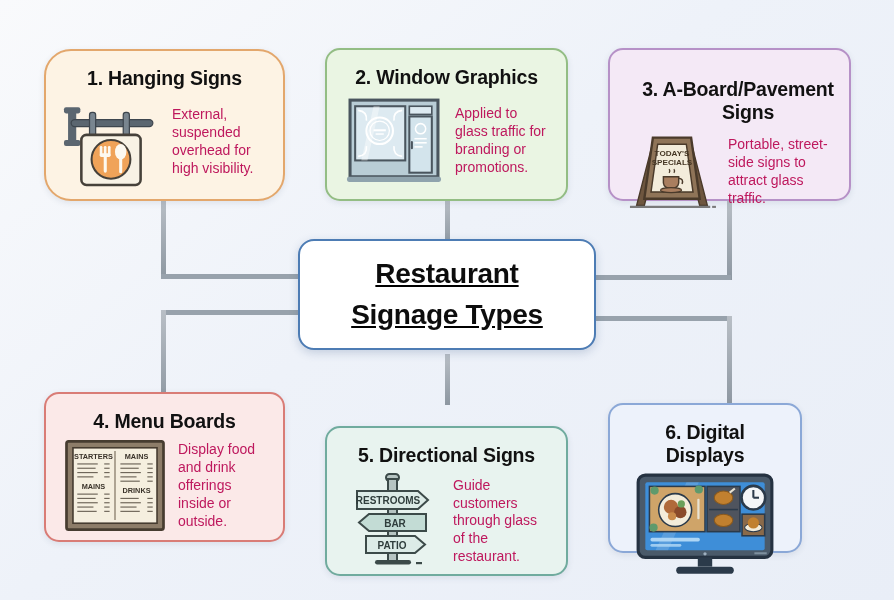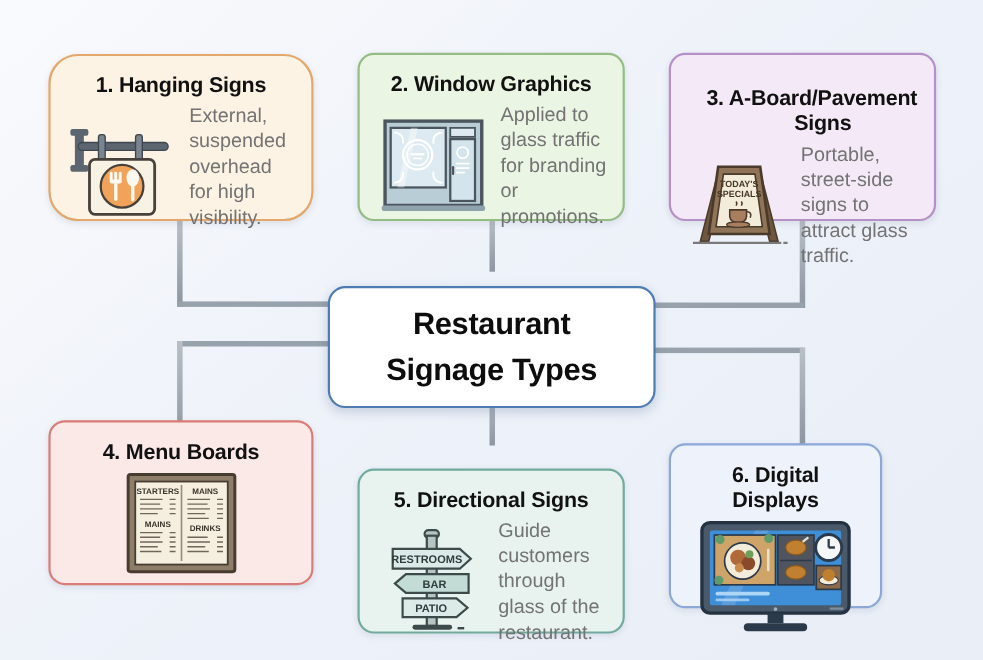--- a/index.html
+++ b/index.html
@@ -22,21 +22,21 @@
     font-weight:bold;font-size:19.5px;color:#111;text-align:center;
     letter-spacing:-0.2px;line-height:1.2;margin-top:4px;
   }
   .node.hanging-indent .node-title{
     text-align:center;padding-left:37px;text-indent:-20px;margin-top:16px;
   }
   .node-body{flex:1;display:flex;align-items:center;gap:8px;margin-top:4px;}
   .node-body.centered{justify-content:center;}
   .icon{flex:0 0 auto;display:block;line-height:0;}
   .node-desc{
-    flex:1;font-size:18px;color:#737373;line-height:1.28;text-align:left;
+    flex:1;font-size:14px;color:#be185d;line-height:1.28;text-align:left;
   }
   
   .center-node{
     position:absolute;z-index:2;box-sizing:border-box;
     border:2.5px solid #4d7cb4;border-radius:16px;background:#fff;
     box-shadow:0 3px 10px rgba(50,80,130,0.22);
     display:flex;align-items:center;justify-content:center;text-align:center;
   }
   .center-title{
     font-weight:bold;font-size:28px;line-height:1.43;color:#0d0d0d;
@@ -53,21 +53,21 @@
   <div class="connector" style="left:161px;top:274px;width:140px;height:5px;"></div>
   <div class="connector v" style="left:445px;top:199px;width:5px;height:48px;"></div>
   <div class="connector v" style="left:727px;top:199px;width:5px;height:81px;"></div>
   <div class="connector" style="left:594px;top:275px;width:137px;height:5px;"></div>
   <div class="connector" style="left:161px;top:310px;width:139px;height:5px;"></div>
   <div class="connector v" style="left:161px;top:310px;width:5px;height:95px;"></div>
   <div class="connector v" style="left:445px;top:354px;width:5px;height:51px;"></div>
   <div class="connector" style="left:594px;top:316px;width:137px;height:5px;"></div>
   <div class="connector v" style="left:727px;top:316px;width:5px;height:89px;"></div>
 
-  <div class="center-node" style="left: 298px; top: 260px; width: 298px; height: 111px; background: rgb(255, 255, 255); border-color: rgb(77, 124, 180);">
+  <div class="center-node" style="left: 298px; top: 239px; width: 298px; height: 111px; background: rgb(255, 255, 255); border-color: rgb(77, 124, 180); text-decoration: underline;">
     <div class="center-title">Restaurant Signage Types</div>
   </div>
 
   <div class="node" style="left: 44px; top: 49px; width: 241px; height: 152px; background: rgb(253, 243, 228); border-color: rgb(227, 167, 108); border-radius: 27px;">
     <div class="node-title">1. Hanging Signs</div>
     <div class="node-body">
       <span class="icon">
         <svg width="104" height="94" viewBox="0 0 100 92">
           <rect x="3" y="12" width="16" height="6" rx="2" fill="#5b6670"></rect>
           <rect x="3" y="44" width="16" height="6" rx="2" fill="#5b6670"></rect>
@@ -137,21 +137,21 @@
           <path d="M57,51.5 q5.5,0.5 3.5,6" fill="none" stroke="#4a3a2a" stroke-width="1.5"></path>
           <ellipse cx="49" cy="64" rx="11" ry="2.6" fill="#a97e5f" stroke="#4a3a2a" stroke-width="1.2"></ellipse>
           <line x1="6" y1="81.5" x2="90" y2="81.5" stroke="#7a7a7a" stroke-width="2.2"></line>
           <line x1="92" y1="81.5" x2="96" y2="81.5" stroke="#7a7a7a" stroke-width="2.2"></line>
         </svg>
       </span>
       <div class="node-desc">Portable, street-side signs to attract glass traffic.</div>
     </div>
   </div>
 
-  <div class="node" style="left: 44px; top: 382px; width: 241px; height: 150px; background: rgb(251, 233, 232); border-color: rgb(217, 124, 118); align-items: center;">
+  <div class="node" style="left: 44px; top: 392px; width: 241px; height: 150px; background: rgb(251, 233, 232); border-color: rgb(217, 124, 118);">
     <div class="node-title">4. Menu Boards</div>
     <div class="node-body">
       <span class="icon">
         <svg width="110" height="97" viewBox="0 0 100 90">
           <rect x="5" y="4" width="90" height="82" rx="2" fill="#8d7d69" stroke="#463c30" stroke-width="2.5"></rect>
           <rect x="11" y="10" width="78" height="70" fill="#f5efdf" stroke="#463c30" stroke-width="1.5"></rect>
           <line x1="50" y1="13" x2="50" y2="77" stroke="#978d7b" stroke-width="1.4"></line>
           <text x="30" y="20.5" text-anchor="middle" font-size="6.8" font-weight="bold" fill="#3a332a">STARTERS</text>
           <text x="70" y="20.5" text-anchor="middle" font-size="6.8" font-weight="bold" fill="#3a332a">MAINS</text>
           <text x="30" y="48.5" text-anchor="middle" font-size="6.8" font-weight="bold" fill="#3a332a">MAINS</text>
@@ -189,20 +189,21 @@
               <line x1="80" y1="57" x2="85" y2="57"></line>
             <line x1="55" y1="61" x2="74" y2="61"></line>
               <line x1="80" y1="61" x2="85" y2="61"></line>
             <line x1="55" y1="65" x2="70" y2="65"></line>
               <line x1="80" y1="65" x2="85" y2="65"></line>
             <line x1="55" y1="69" x2="73" y2="69"></line>
               <line x1="80" y1="69" x2="85" y2="69"></line>
           </g>
         </svg>
       </span>
+      <div class="node-desc">Display food and drink offerings inside or outside.</div>
     </div>
   </div>
 
   <div class="node" style="left: 325px; top: 426px; width: 243px; height: 150px; background: rgb(232, 243, 239); border-color: rgb(112, 171, 158);">
     <div class="node-title">5. Directional Signs</div>
     <div class="node-body">
       <span class="icon">
         <svg width="104" height="100" viewBox="0 0 100 100">
           <rect x="43" y="3" width="13" height="7" rx="3.5" fill="#b6c4c2" stroke="#3c4a49" stroke-width="2"></rect>
           <rect x="45" y="8" width="9" height="82" fill="#b6c4c2" stroke="#3c4a49" stroke-width="2"></rect>

